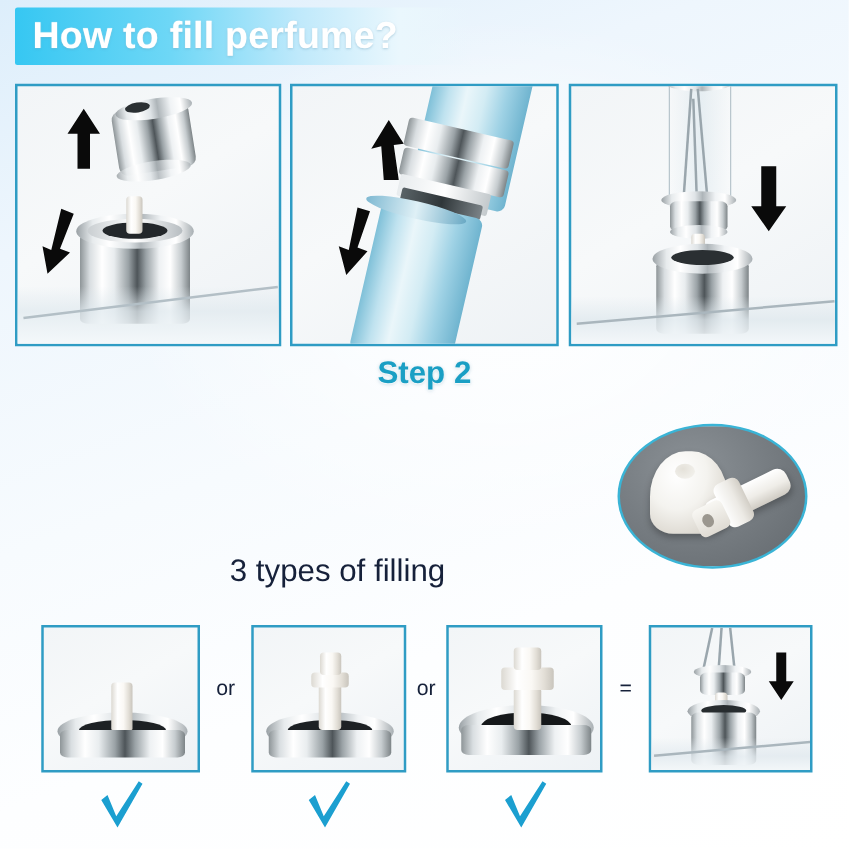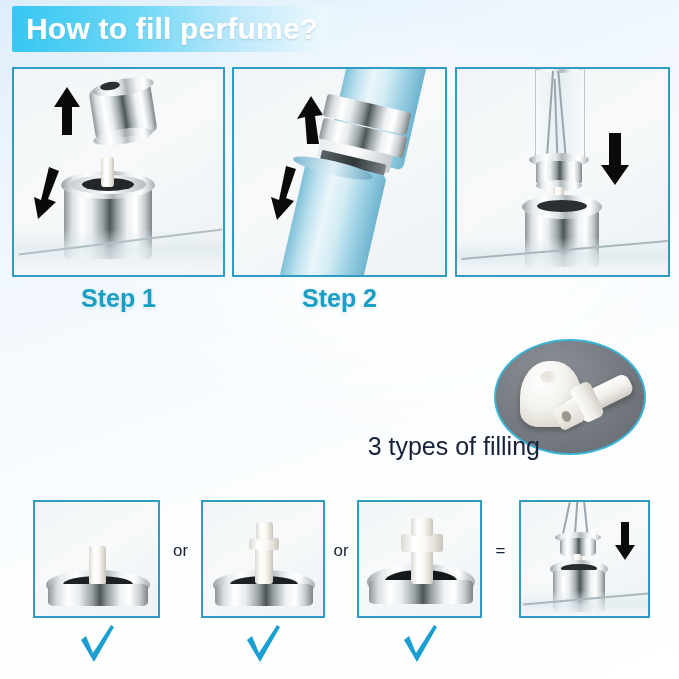--- a/index.html
+++ b/index.html
@@ -79,21 +79,21 @@
   }
   .adapter-blob{position:absolute;}
 
   
   .connector{
     position:absolute;font-size:17px;color:#16213a;text-align:center;font-weight:normal;
   }
   .check{position:absolute;}
 
   #types-title{
-    position:absolute;left:0;top:432px;width:540px;text-align:right;
+    position:absolute;left:0;top:443px;width:540px;text-align:center;
     font-size:25px;color:#16213a;
   }
 </style>
 </head>
 <body>
 
 <div id="page">
 
   <div class="banner" id="banner-title">
     <span>How to fill perfume?</span>
@@ -117,21 +117,20 @@
                 background:linear-gradient(180deg,rgba(255,255,255,0) 0%,rgba(225,234,239,.75) 40%,rgba(246,250,252,.95) 100%);"></div>
     <div style="position:absolute;left:4px;top:172px;width:205px;height:2px;background:#b3bfc6;transform:rotate(-7deg);"></div>
 
     <svg class="arrow" style="left:36px;top:16px;" width="34" height="52" viewBox="0 0 34 52">
       <path d="M17 2 L30 22 L22 22 L22 50 L12 50 L12 22 L4 22 Z" fill="#0a0a0a"></path>
     </svg>
     <svg class="arrow" style="left:12px;top:96px;" width="40" height="56" viewBox="0 0 40 56">
       <path d="M23 2 L33 6 L22 34 L30 37 L12 54 L8 32 L15 35 Z" fill="#0a0a0a"></path>
     </svg>
   </div>
-  <div class="step-label" style="left:12px;top:284px;width:213px;">Step 1</div>
 
   <div class="panel" style="left:232px;top:67px;width:215px;height:210px;">
     <div class="blue-body" style="left:104px;top:-16px;width:78px;height:110px;transform:rotate(13deg);border-radius:6px;"></div>
     <div class="chrome-cyl" style="left:90px;top:34px;width:86px;height:23px;transform:rotate(13deg);border-radius:3px;"></div>
     <div class="chrome-cyl" style="left:86px;top:58px;width:86px;height:22px;transform:rotate(13deg);border-radius:3px;"></div>
     <div style="position:absolute;left:84px;top:78px;width:74px;height:18px;transform:rotate(13deg);
                 background:linear-gradient(90deg,#e8ecee,#ffffff,#c3c9cc);border-radius:2px;"></div>
     <div style="position:absolute;left:86px;top:88px;width:66px;height:12px;transform:rotate(13deg);
                 background:linear-gradient(90deg,#5a6367,#2f3639,#7b8387);border-radius:2px;"></div>
     <div class="blue-body" style="left:58px;top:96px;width:82px;height:124px;transform:rotate(13deg);border-radius:6px;"></div>

